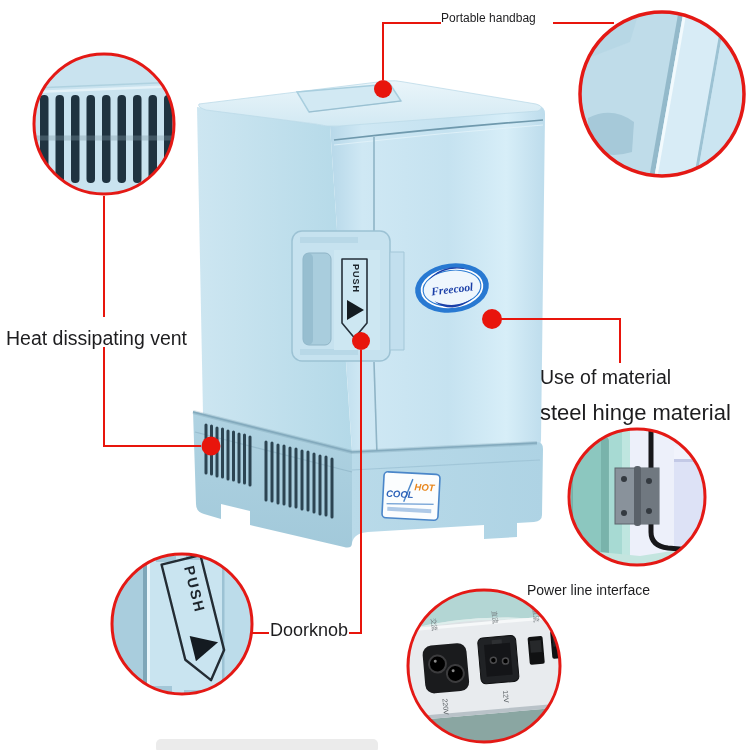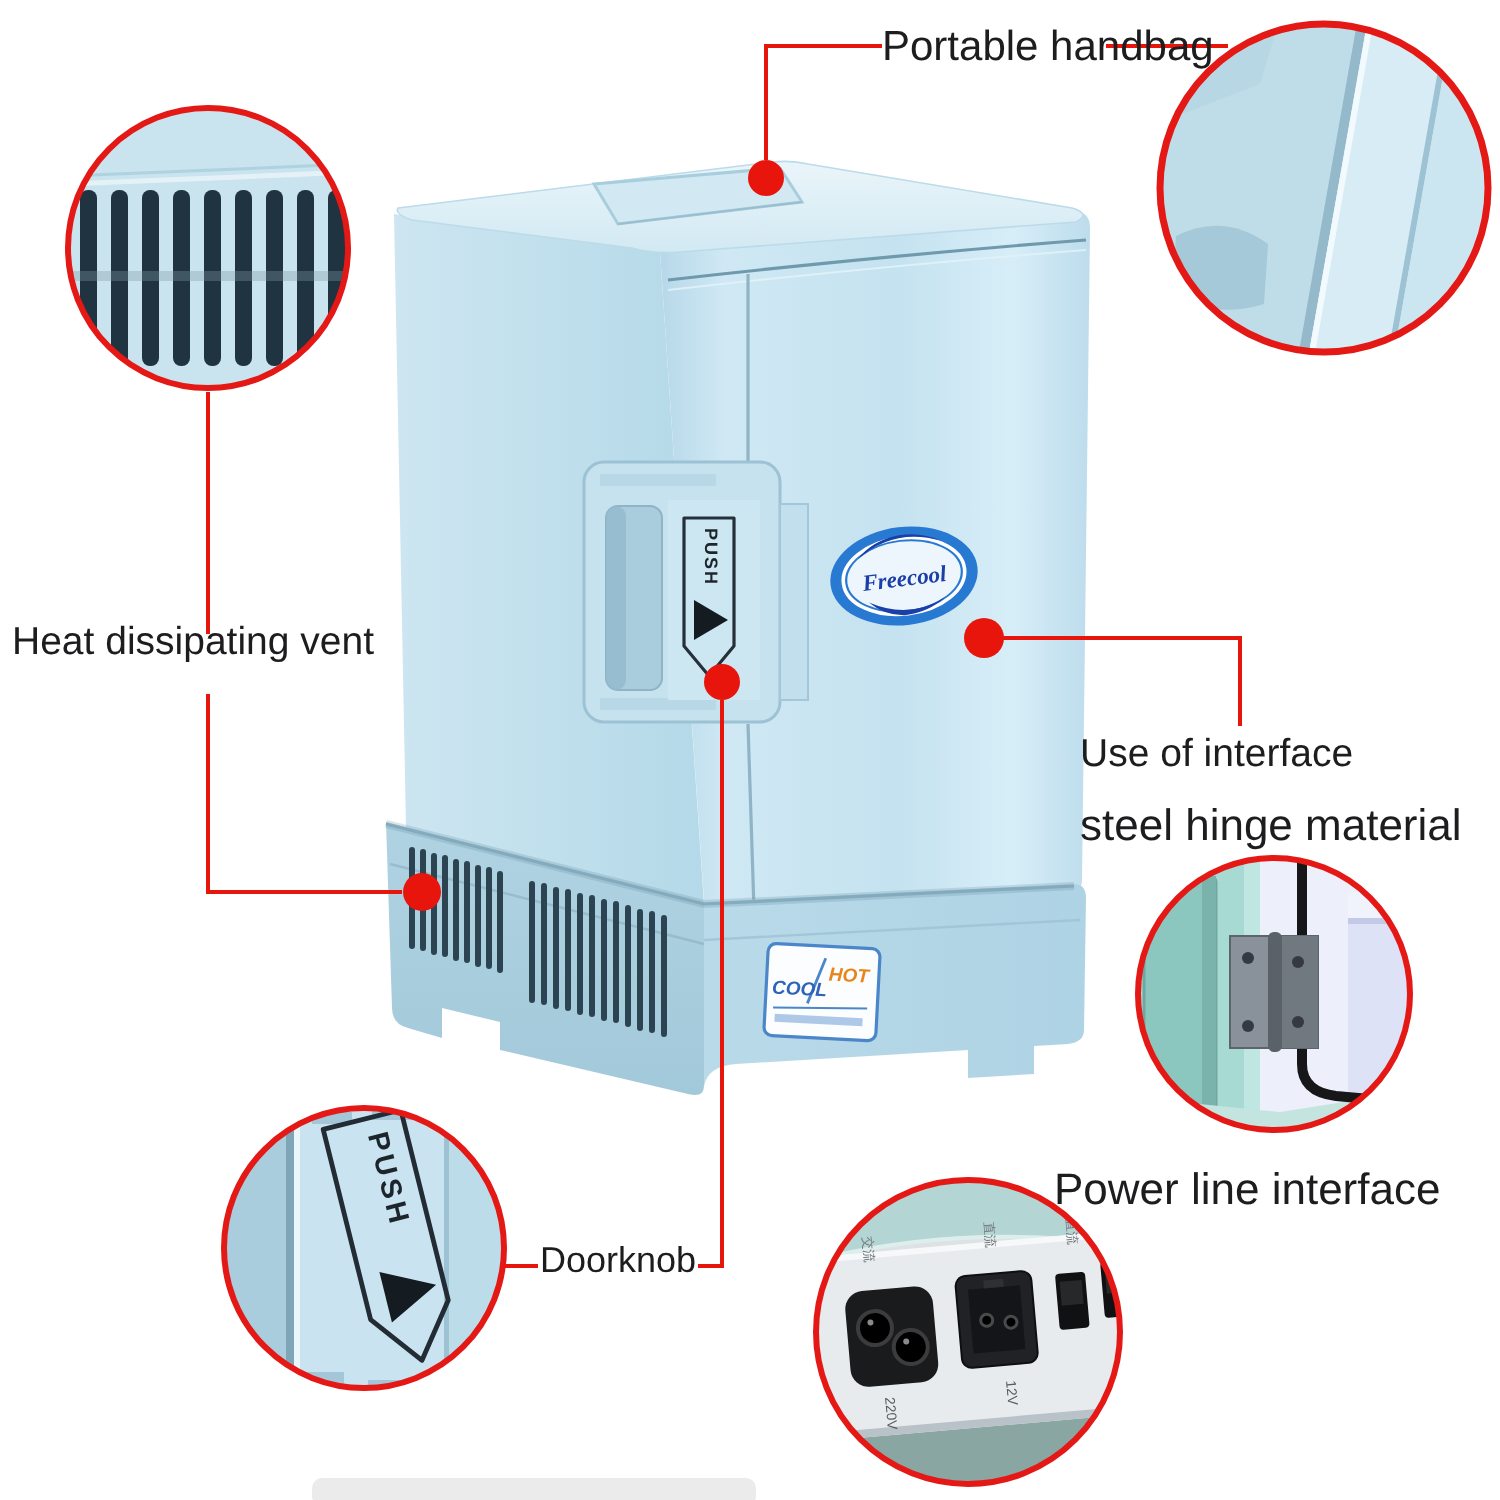--- a/index.html
+++ b/index.html
@@ -1,25 +1,25 @@
 <!DOCTYPE html>
 <html><head>
 <meta charset="utf-8">
 <style>
   html,body{margin:0;padding:0;background:#fff;}
   .stage{position:relative;width:750px;height:750px;background:#ffffff;overflow:hidden;
          font-family:"Liberation Sans",sans-serif;}
   .stage svg{position:absolute;left:0;top:0;}
   .lbl{position:absolute;color:#1d1d1f;white-space:nowrap;line-height:1.1;}
-  .lbl-portable{left:441px;top:12px;font-size:21px;}
-  .lbl-heat{left:6px;top:311px;font-size:19.5px;}
+  .lbl-portable{left:441px;top:12px;font-size:12px;}
+  .lbl-heat{left:6px;top:328px;font-size:19.5px;}
   .lbl-hinge1{left:540px;top:367px;font-size:19.5px;}
   .lbl-hinge2{left:540px;top:401px;font-size:22px;}
   .lbl-doorknob{left:270px;top:621px;font-size:18px;}
-  .lbl-power{left:527px;top:583px;font-size:22px;}
+  .lbl-power{left:527px;top:583px;font-size:14px;}
   .logo-text{font-family:"Liberation Serif",serif;font-style:italic;font-weight:bold;}
   .sticker-text{font-style:italic;font-weight:bold;}
   .knob-text{font-weight:bold;}
 </style>
 </head>
 <body>
 
 <div class="stage">
 <svg width="750" height="750" viewBox="0 0 750 750">
   <defs>
@@ -272,17 +272,17 @@
     <circle cx="211" cy="446" r="9.5"></circle>
     <circle cx="492" cy="319" r="10"></circle>
     <circle cx="361" cy="341" r="9"></circle>
   </g>
 
   <rect x="156" y="739" width="222" height="14" rx="5" fill="#ebebeb"></rect>
 </svg>
 
   <div class="lbl lbl-portable">Portable handbag</div>
   <div class="lbl lbl-heat">Heat dissipating vent</div>
-  <div class="lbl lbl-hinge1">Use of interface</div>
+  <div class="lbl lbl-hinge1">Use of material</div>
   <div class="lbl lbl-hinge2">steel hinge material</div>
   <div class="lbl lbl-doorknob">Doorknob</div>
   <div class="lbl lbl-power">Power line interface</div>
 </div>
 
 </body></html>

